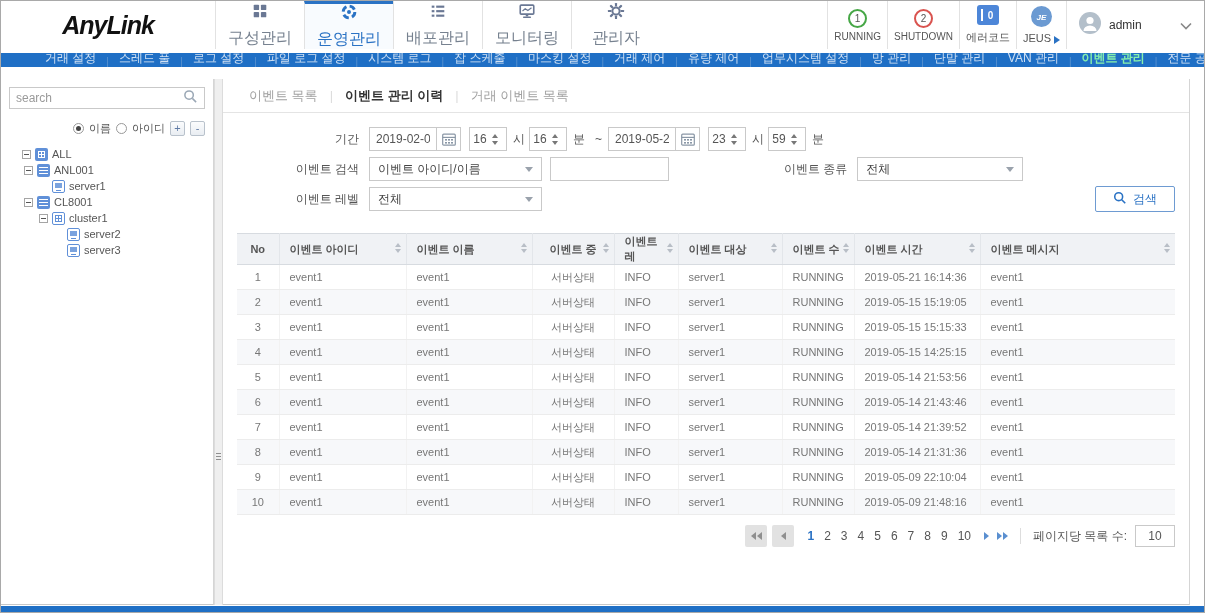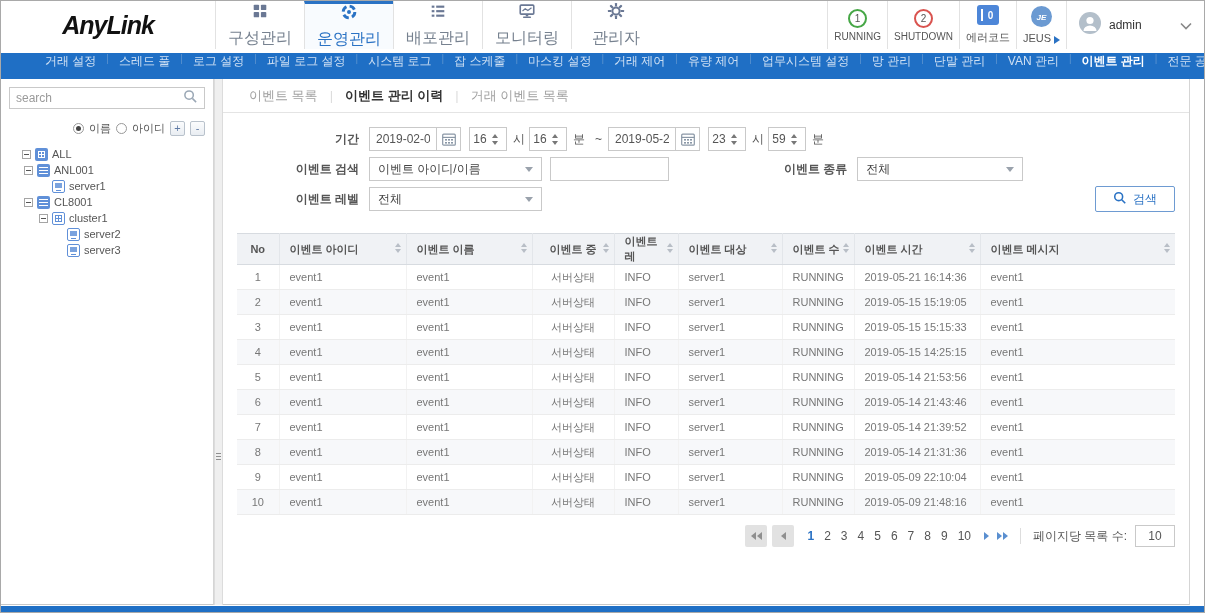--- a/index.html
+++ b/index.html
@@ -22,24 +22,24 @@
   .st-green { border:2px solid #46a746; }
   .st-red   { border:2px solid #d9534f; }
   .jeus-label { display:flex; align-items:flex-end; gap:3px; }
   .play-tri { width:0; height:0; border-top:4px solid transparent; border-bottom:4px solid transparent;
               border-left:6px solid #2a72c4; display:inline-block; }
   .user-block { border-left:1px solid #e2e2e2; width:138px; display:flex; align-items:center; gap:8px; padding:0 12px; }
   .user-name { font-size:12px; color:#333; }
   .user-block .chev { margin-left:auto; }
 
   
-  .menubar { position:absolute; top:52px; left:0; right:0; height:26px; background:#1f6fc5;
-             display:flex; align-items:flex-start; padding-left:34px; font-size:12px; color:#cfe0f3; overflow:hidden; }
+  .menubar { position:absolute; top:52px; left:0; right:0; height:14px; background:#1f6fc5;
+             display:flex; align-items:flex-end; padding-left:34px; font-size:12px; color:#cfe0f3; overflow:hidden; }
   .menu-item { padding:0 10px; cursor:pointer; white-space:nowrap; }
-  .menu-item.active { color:#ffffff; font-weight:bold; }
+  .menu-item.active { color:#86efac; font-weight:bold; }
   .menu-sep { color:#5b93cf; font-size:10px; }
 
   
   .sidebar { position:absolute; top:78px; left:0; width:213px; bottom:7px; background:#fff;
              border-right:1px solid #d5d5d5; border-bottom:1px solid #c8c8c8; }
   .searchbox { margin:8px; height:22px; border:1px solid #c9c9c9; display:flex; align-items:center; padding:0 6px; }
   .searchbox input { flex:1; border:none; outline:none; font-size:12px; color:#555; min-width:0; }
   .searchbox input::placeholder { color:#9a9a9a; }
   .radio-row { display:flex; align-items:center; justify-content:flex-end; gap:5px; padding:4px 8px 0 0;
                font-size:11px; color:#555; }
@@ -79,21 +79,21 @@
   .main { position:absolute; top:78px; left:222px; right:14px; bottom:7px; background:#fff;
           border-right:1px solid #d5d5d5; border-bottom:1px solid #c8c8c8; overflow:hidden; }
   .tabs { height:34px; display:flex; align-items:center; padding-left:14px; font-size:13px;
           color:#a0a0a0; border-bottom:1px solid #e4e4e4; }
   .tab { padding:0 12px; cursor:pointer; }
   .tab.active { color:#333; font-weight:bold; }
   .tab-sep { color:#ddd; }
 
   .filters { padding:8px 14px 14px; }
   .frow { display:flex; align-items:center; margin-top:6px; height:24px; font-size:12px; color:#555; }
-  .flabel { width:122px; text-align:right; margin-right:10px; flex:none;font-weight:bold; }
+  .flabel { width:122px; text-align:right; margin-right:10px; flex:none; }
   .dategroup { display:flex; align-items:center; height:24px; border:1px solid #c9c9c9; background:#fff; }
   .dategroup input { width:66px; border:none; outline:none; font-size:12px; color:#555; padding:0 6px; }
   .cal-btn { width:24px; height:100%; border-left:1px solid #c9c9c9; display:flex; align-items:center;
              justify-content:center; background:#fff; cursor:pointer; }
   .spin { width:38px; height:24px; border:1px solid #c9c9c9; display:flex; align-items:center; background:#fff; margin-left:8px; }
   .spin input { width:20px; border:none; outline:none; text-align:center; font-size:12px; color:#555; }
   .spin .arrows { display:flex; flex-direction:column; gap:3px; margin-left:2px; cursor:pointer; }
   .tri-up { width:0; height:0; border-left:3.5px solid transparent; border-right:3.5px solid transparent;
             border-bottom:4.5px solid #777; }
   .tri-down { width:0; height:0; border-left:3.5px solid transparent; border-right:3.5px solid transparent;

